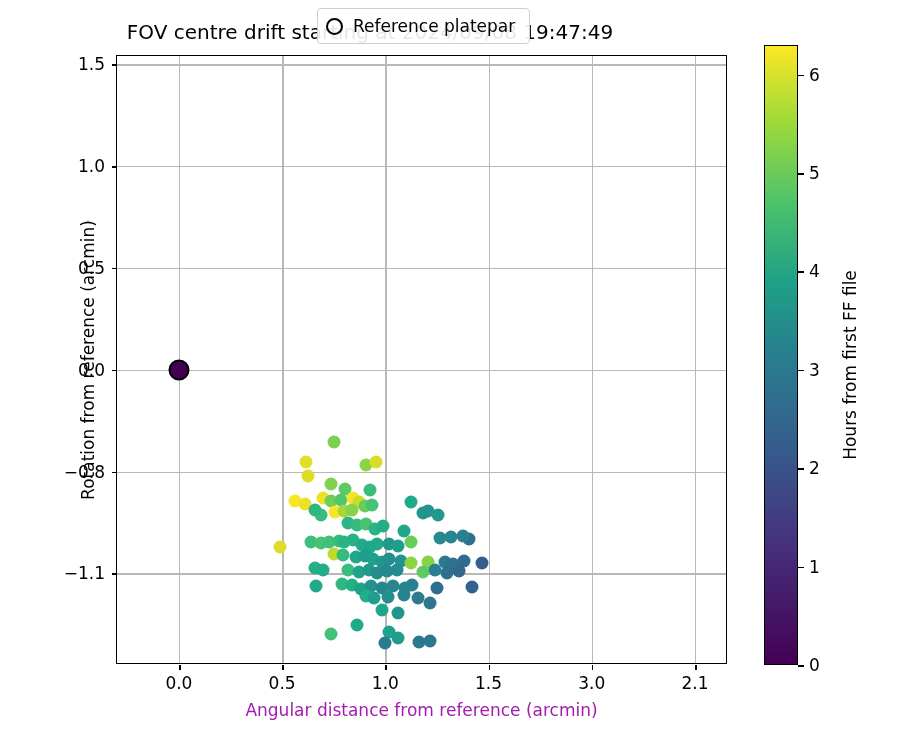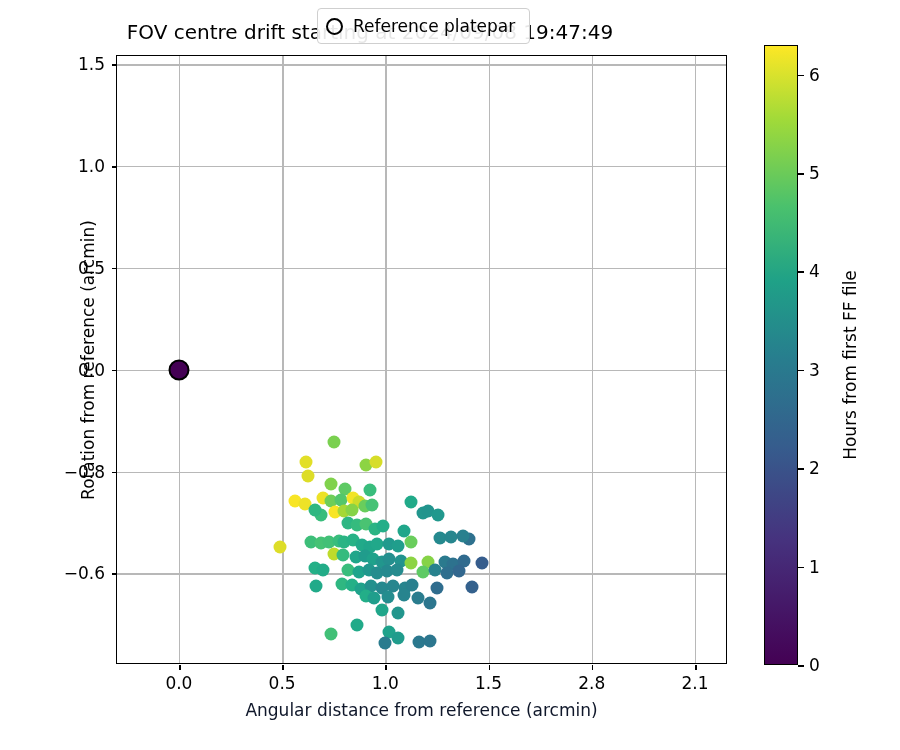--- a/index.html
+++ b/index.html
@@ -23,21 +23,21 @@
   .tick-x{position:absolute;width:1.6px;height:5px;background:#000;top:609px;}
   .tick-y{position:absolute;height:1.6px;width:5px;background:#000;left:-5px;}
 
   .xlab{position:absolute;top:617px;transform:translateX(-50%);
         font-size:17px;color:#000;white-space:nowrap;}
   .ylab{position:absolute;left:-12px;transform:translate(-100%,-50%);
         font-size:17px;color:#000;white-space:nowrap;}
 
   #xaxis-title{
     position:absolute;left:116px;top:700px;width:611px;text-align:center;
-    font-size:17px;color:#0f172a;white-space:nowrap;
+    font-size:17px;color:#a21caf;white-space:nowrap;
   }
   #yaxis-title{
     position:absolute;left:-222px;top:350px;width:620px;text-align:center;
     font-size:17px;color:#000;white-space:nowrap;
     transform:rotate(-90deg);transform-origin:center center;
   }
 
   
   #points{position:absolute;left:0;top:0;right:0;bottom:0;overflow:hidden;}
   .pt{position:absolute;border-radius:50%;transform:translate(-50%,-50%);}
@@ -208,35 +208,35 @@
     <div id="ticks">
         <div class="tick-x" style="left: 61.9257px;"></div>
         <div class="xlab" style="left: 61.9257px;">0.0</div>
         <div class="tick-x" style="left: 165.135px;"></div>
         <div class="xlab" style="left: 165.135px;">0.5</div>
         <div class="tick-x" style="left: 268.345px;"></div>
         <div class="xlab" style="left: 268.345px;">1.0</div>
         <div class="tick-x" style="left: 371.554px;"></div>
         <div class="xlab" style="left: 371.554px;">1.5</div>
         <div class="tick-x" style="left: 474.764px;"></div>
-        <div class="xlab" style="left: 474.764px;">2.8</div>
+        <div class="xlab" style="left: 474.764px;">3.0</div>
         <div class="tick-x" style="left: 577.973px;"></div>
         <div class="xlab" style="left: 577.973px;">2.1</div>
         <div class="tick-y" style="top: 8.14716px;"></div>
         <div class="ylab" style="top: 8.14716px;">1.5</div>
         <div class="tick-y" style="top: 109.987px;"></div>
         <div class="ylab" style="top: 109.987px;">1.0</div>
         <div class="tick-y" style="top: 211.826px;"></div>
         <div class="ylab" style="top: 211.826px;">0.5</div>
         <div class="tick-y" style="top: 313.666px;"></div>
         <div class="ylab" style="top: 313.666px;">0.0</div>
         <div class="tick-y" style="top: 415.505px;"></div>
         <div class="ylab" style="top: 415.505px;">−0.8</div>
         <div class="tick-y" style="top: 517.344px;"></div>
-        <div class="ylab" style="top: 517.344px;">−0.6</div>
+        <div class="ylab" style="top: 517.344px;">−1.1</div>
       </div>
   </div>
 
   <div id="xaxis-title">Angular distance from reference (arcmin)</div>
   <div id="yaxis-title">Rotation from reference (arcmin)</div>
 
   <div id="legend">
     <span class="lmark"></span>
     <span class="ltext">Reference platepar</span>
   </div>

